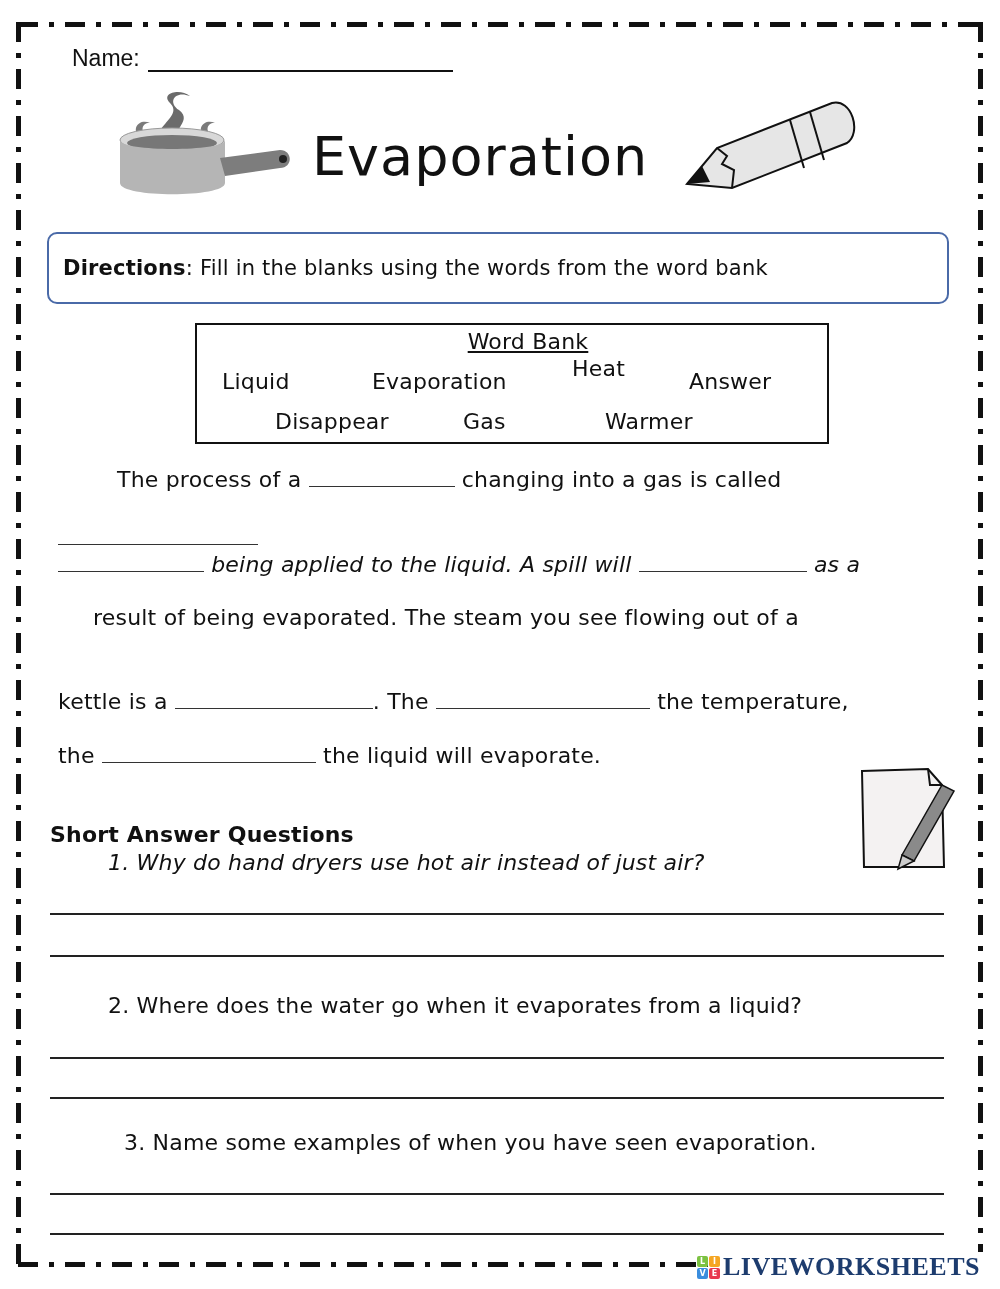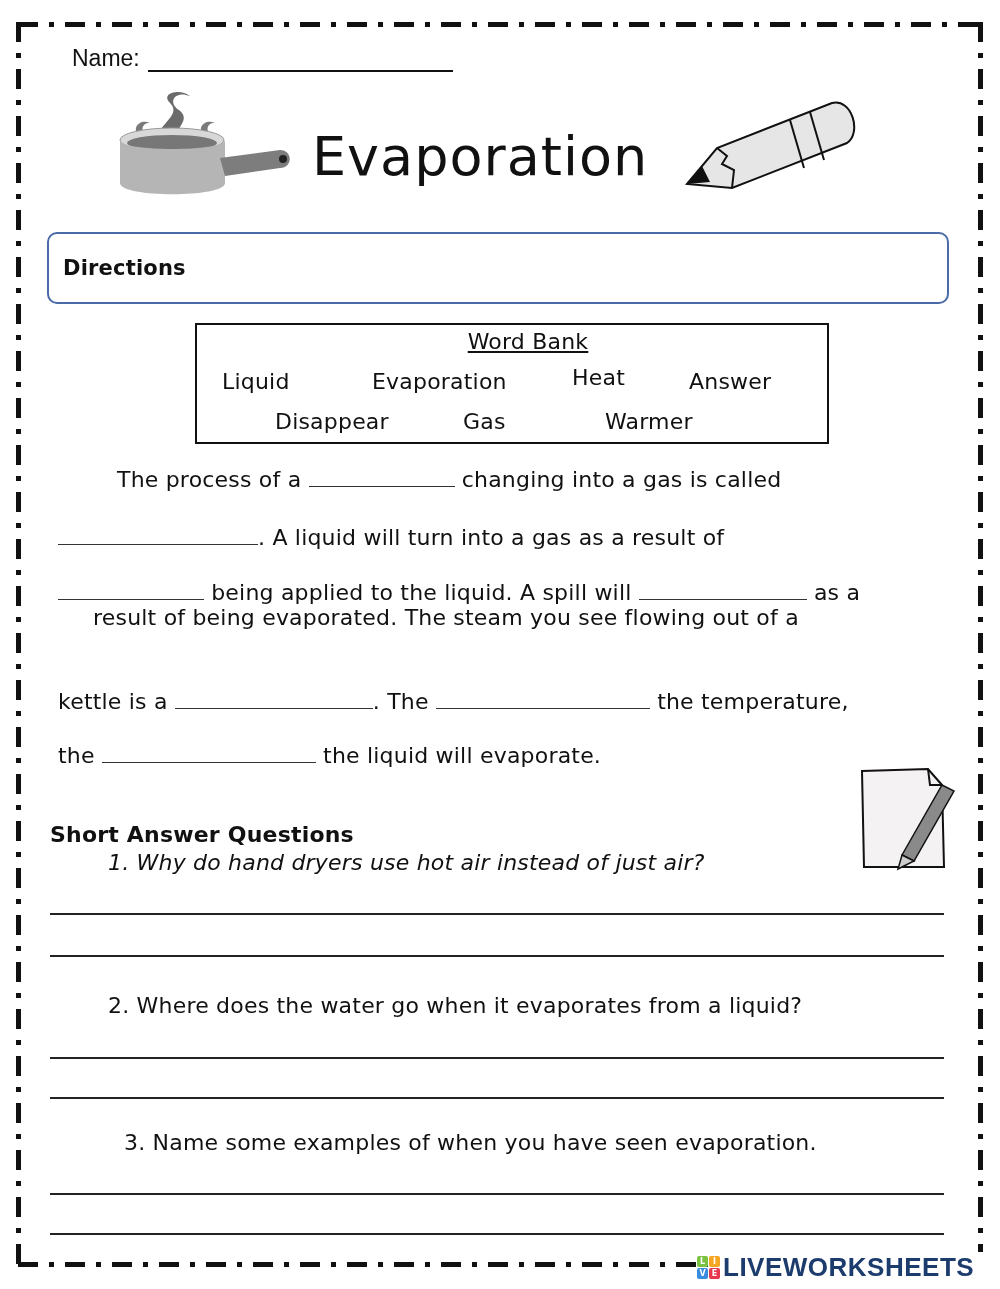--- a/index.html
+++ b/index.html
@@ -36,21 +36,21 @@
     .wb-title { position: absolute; left: 0; right: 0; top: 4px; text-align: center; }
     .wb-title span { text-decoration: underline; margin-left: 32px; }
     .wb-word { position: absolute; }
     .para { position: absolute; left: 58px; font-size: 22px; white-space: nowrap; }
     .blank { display: inline-block; border-bottom: 1.5px solid #333; height: 20px; vertical-align: baseline; }
     .sa-title { position: absolute; left: 50px; top: 822px; font-size: 22px; font-weight: bold; }
     .question { position: absolute; font-size: 22px; white-space: nowrap; }
     .answer-line { position: absolute; left: 50px; width: 894px; height: 0; border-top: 2.5px solid #222; }
     .notepad { position: absolute; left: 858px; top: 763px; }
     .logo { position: absolute; left: 697px; top: 1252px; display: flex; align-items: center; }
-    .logo-text { font-family: Liberation Sans, sans-serif; font-weight: bold; font-size: 26px; color: #1d3c6e; letter-spacing: 0.5px; }
+    .logo-text { font-family: Liberation Serif, serif; font-weight: bold; font-size: 26px; color: #1d3c6e; letter-spacing: 0.5px; }
     .logo-grid { display: grid; grid-template-columns: 11px 11px; grid-template-rows: 11px 11px; gap: 1px; margin-right: 3px; }
     .logo-grid div { font-size: 8px; color: #fff; font-weight: bold; display: flex; align-items: center; justify-content: center; font-family: "DejaVu Sans", sans-serif; border-radius: 2px; }
   </style>
 </head>
 <body>
 
 <div class="border-h" style="left:18px; top:22px; width:964px;"></div>
 <div class="border-h" style="left:18px; top:1262px; width:690px;"></div>
 <div class="border-v" style="left:16px; top:22px; height:1245px;"></div>
 <div class="border-v" style="left:978px; top:22px; height:1230px;"></div>
@@ -76,40 +76,41 @@
 <svg class="pencil" width="180" height="95" viewBox="0 0 180 95">
   <path d="M5 86 L35 50 L150 5 C170 0, 180 35, 165 45 L50 90 Z" fill="#e6e6e6" stroke="#111" stroke-width="2"></path>
   <path d="M5 86 L20 68 L28 84 Z" fill="#111"></path>
   <path d="M35 50 L45 58 L40 66 L52 72 L50 90" fill="none" stroke="#111" stroke-width="2"></path>
   <path d="M108 22 L122 70" stroke="#111" stroke-width="2"></path>
   <path d="M128 14 L142 62" stroke="#111" stroke-width="2"></path>
 </svg>
 
 <div class="directions hand">
   <b>Directions</b>
+  <span>: Fill in the blanks using the words from the word bank</span>
 </div>
 
 <div class="wordbank hand">
   <div class="wb-title"><span>Word Bank</span></div>
   <span class="wb-word" style="left:25px; top:44px;">Liquid</span>
   <span class="wb-word" style="left:175px; top:44px;">Evaporation</span>
-  <span class="wb-word" style="left:375px; top:40px;">Heat</span>
+  <span class="wb-word" style="left:375px; top:31px;">Heat</span>
   <span class="wb-word" style="left:492px; top:44px;">Answer</span>
   <span class="wb-word" style="left:78px; top:84px;">Disappear</span>
   <span class="wb-word" style="left:266px; top:84px;">Gas</span>
   <span class="wb-word" style="left:408px; top:84px;">Warmer</span>
 </div>
 
 <div class="para hand" style="top:466px; left:117px;">
   <span>The process of a </span><span class="blank" style="width:146px;"></span><span> changing into a gas is called</span>
 </div>
 <div class="para hand" style="top:524px;">
-  <span class="blank" style="width:200px;"></span><span>. A liquid will turn into a gas as a result of</span>
+  <span class="blank" style="width:200px;"></span>
 </div>
-<div class="para hand" style="top:579px;">
+<div class="para hand" style="top:551px;font-style:italic;">
   <span class="blank" style="width:146px;"></span><span> being applied to the liquid.  A spill will </span><span class="blank" style="width:168px;"></span><span> as a</span>
 </div>
 <div class="para hand" style="top:605px;margin-left:35px;">
   <span>result of being evaporated. The steam you see flowing out of a</span>
 </div>
 <div class="para hand" style="top:688px;">
   <span>kettle is a </span><span class="blank" style="width:198px;"></span><span>. The </span><span class="blank" style="width:214px;"></span><span> the temperature,</span>
 </div>
 <div class="para hand" style="top:742px;">
   <span>the </span><span class="blank" style="width:214px;"></span><span> the liquid will evaporate.</span>

